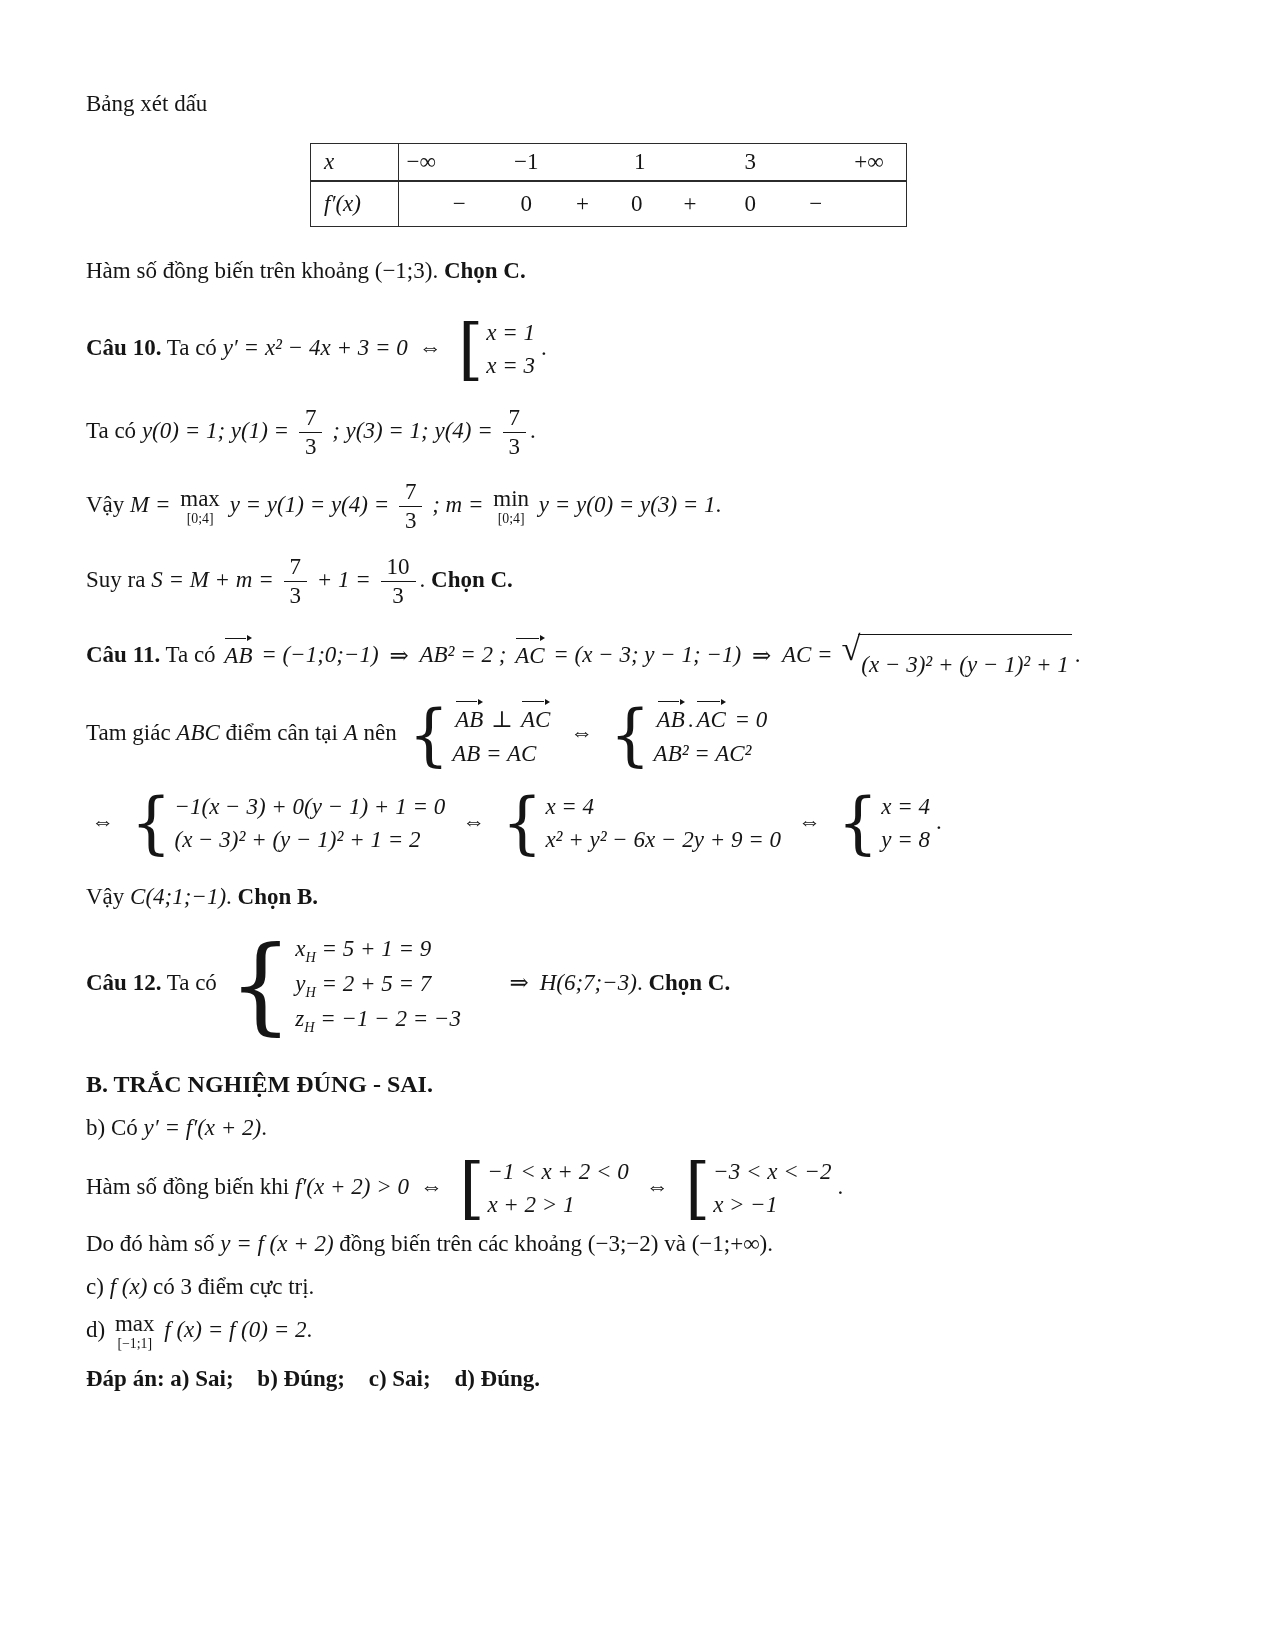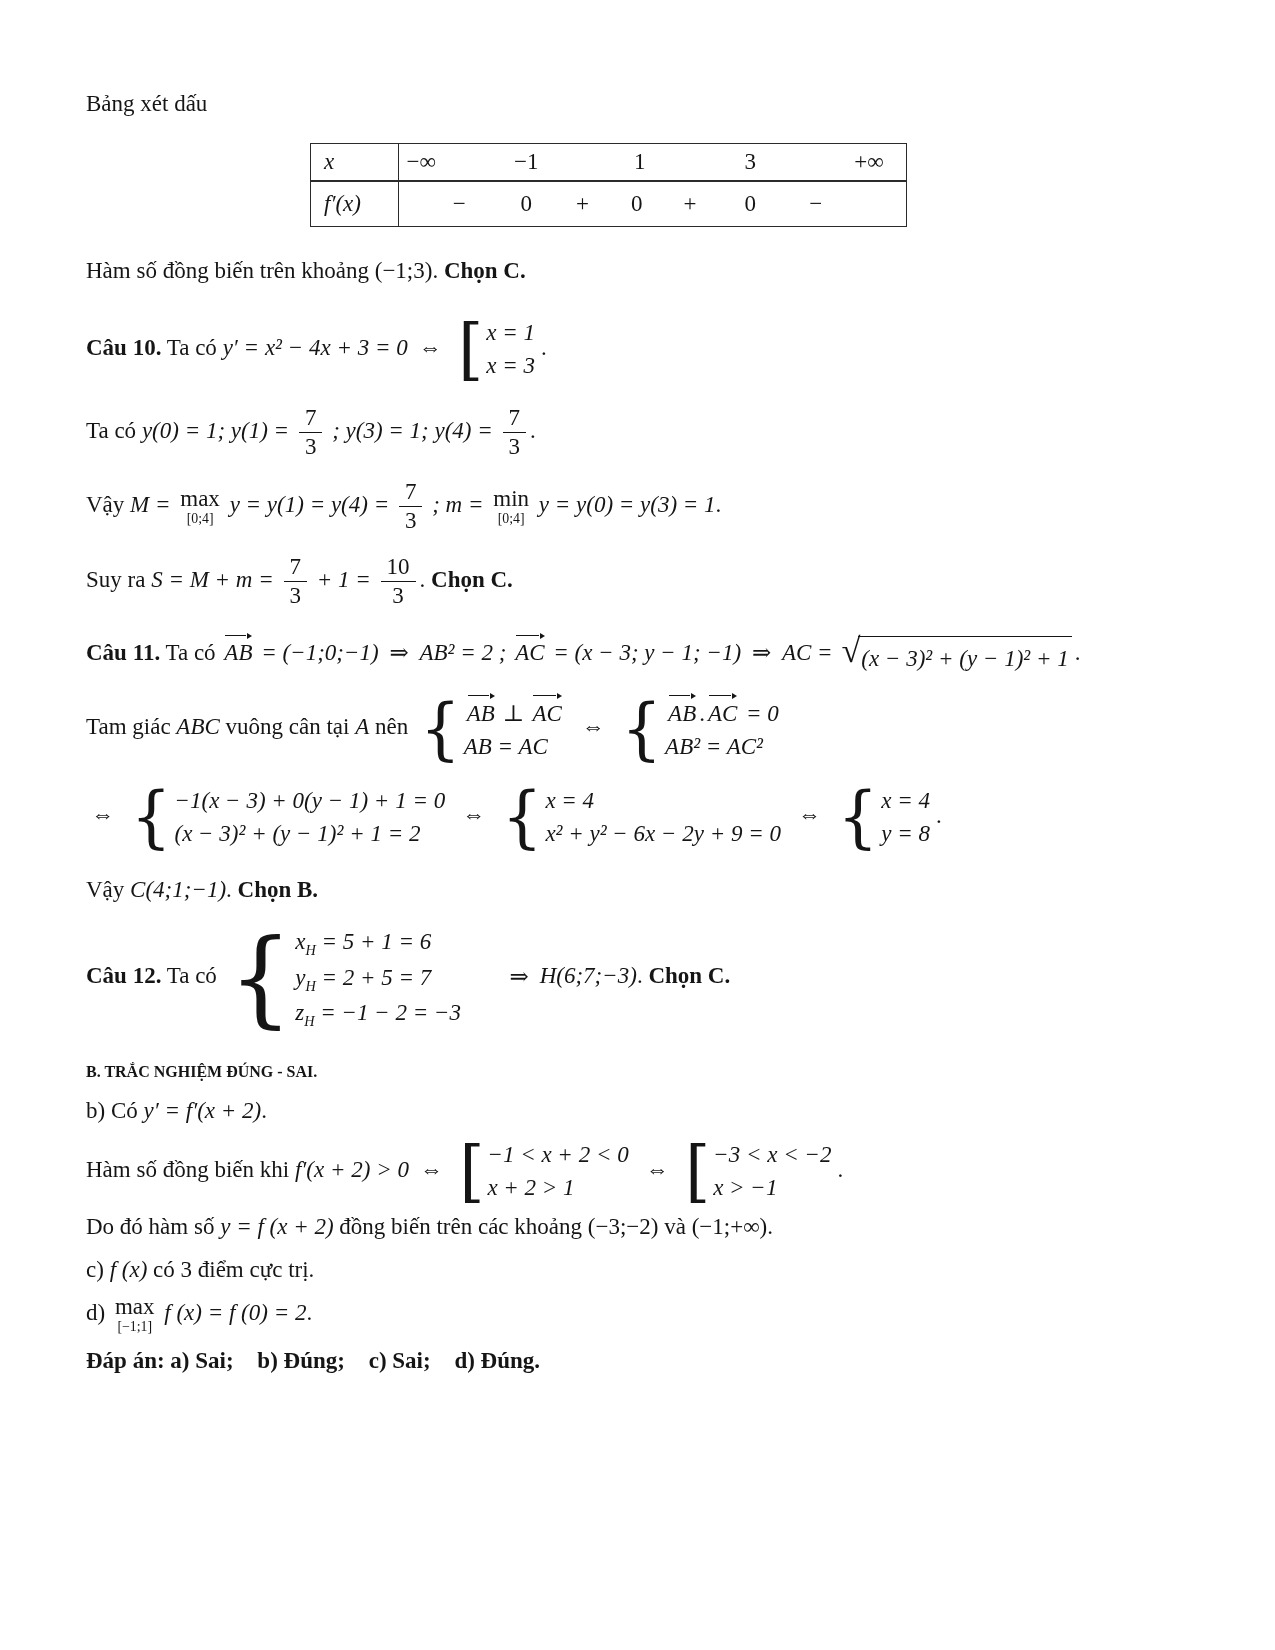--- a/index.html
+++ b/index.html
@@ -32,21 +32,21 @@
   .sys { display:inline-flex; align-items:center; vertical-align:middle; margin:0 6px; }
   .sys .fence { font-family:"DejaVu Serif",serif; font-weight:400; line-height:0.82; margin-right:3px; transform:scaleY(1.05); }
   .sys.n2 .fence { font-size:64px; }
   .sys.n3 .fence { font-size:100px; }
   .sys .rows { display:flex; flex-direction:column; text-align:left; }
   .sys .row  { line-height:1.45; }
 
   
   .sqrt { display:inline-flex; align-items:flex-start; vertical-align:middle; margin:0 3px; }
   .sqrt .sign { font-size:1.5em; line-height:1; transform:translateY(-3px); margin-right:-2px; font-style:normal; }
-  .sqrt .body { border-top:1.6px solid #151515; padding:6px 3px 0;text-align:center; }
+  .sqrt .body { border-top:1.6px solid #151515; padding:14px 3px 0;text-align:center; }
 
   
   .vec { position:relative; display:inline-block; font-style:italic; padding-top:3px; margin:0 3px; }
   .vec::before { content:""; position:absolute; top:1px; left:1px; right:6px; border-top:1.3px solid #151515; }
   .vec::after  { content:""; position:absolute; top:-1.5px; right:0; width:0; height:0;
                  border-style:solid; border-width:3px 0 3px 5.5px;
                  border-color:transparent transparent transparent #151515; }
 
   
   .sign-table { width:597px; margin:24px 0 0 224px; border:1.6px solid #2b2b2b; }
@@ -65,21 +65,21 @@
   #l-conclusion9 { margin-top:28px; }
   #l-cau10-1 { margin-top:30px; }
   #l-cau10-2 { margin-top:22px; }
   #l-cau10-3 { margin-top:20px; }
   #l-cau10-4 { margin-top:20px; }
   #l-cau11-1 { margin-top:26px; }
   #l-cau11-2 { margin-top:20px; }
   #l-cau11-3 { margin-top:20px; }
   #l-cau11-4 { margin-top:24px; }
   #l-cau12   { margin-top:20px; }
-  #l-sectionb{ margin-top:30px; font-size:16px; }
+  #l-sectionb{ margin-top:30px; font-size:24px; }
   #l-cau1-a  { margin-top:20px; }
   #l-cau1-b  { margin-top:12px; }
   #l-cau1-b2 { margin-top:12px; }
   #l-cau1-b3 { margin-top:6px; }
   #l-cau1-c  { margin-top:12px; }
   #l-cau1-d  { margin-top:10px; }
   #l-answer  { margin-top:12px; }
   .gap { display:inline-block; width:18px; }
 </style>
 </head>
@@ -202,21 +202,21 @@
     <span class="m">AC =</span>
     <span class="sqrt">
       <span class="sign">√</span>
       <span class="body m">(x − 3)² + (y − 1)² + 1</span>
     </span><span class="t">.</span>
   </div>
 
   <div class="line" id="l-cau11-2">
     <span class="t">Tam giác</span>
     <span class="m">ABC</span>
-    <span class="t">vuông cân tại</span>
+    <span class="t">điểm cân tại</span>
     <span class="m">A</span>
     <span class="t">nên</span>
     <span class="sys n2">
       <span class="fence">{</span>
       <span class="rows">
         <span class="row"><span class="vec">AB</span><span class="sym">⊥</span><span class="vec">AC</span></span>
         <span class="row m">AB = AC</span>
       </span>
     </span>
     <span class="sym">⇔</span>
@@ -261,21 +261,21 @@
     <span class="m">C(4;1;−1)</span><span class="t">.</span>
     <span class="b">Chọn B.</span>
   </div>
 
   <div class="line" id="l-cau12">
     <span class="b">Câu 12.</span>
     <span class="t">Ta có</span>
     <span class="sys n3">
       <span class="fence">{</span>
       <span class="rows">
-        <span class="row m"><span>x</span><sub class="vs">H</sub> <span>= 5 + 1 = 6</span></span>
+        <span class="row m"><span>x</span><sub class="vs">H</sub> <span>= 5 + 1 = 9</span></span>
         <span class="row m"><span>y</span><sub class="vs">H</sub> <span>= 2 + 5 = 7</span></span>
         <span class="row m"><span>z</span><sub class="vs">H</sub> <span>= −1 − 2 = −3</span></span>
       </span>
     </span>
     <span class="sp"></span>
     <span class="sym">⇒</span>
     <span class="m">H(6;7;−3)</span><span class="t">.</span>
     <span class="b">Chọn C.</span>
   </div>
 

